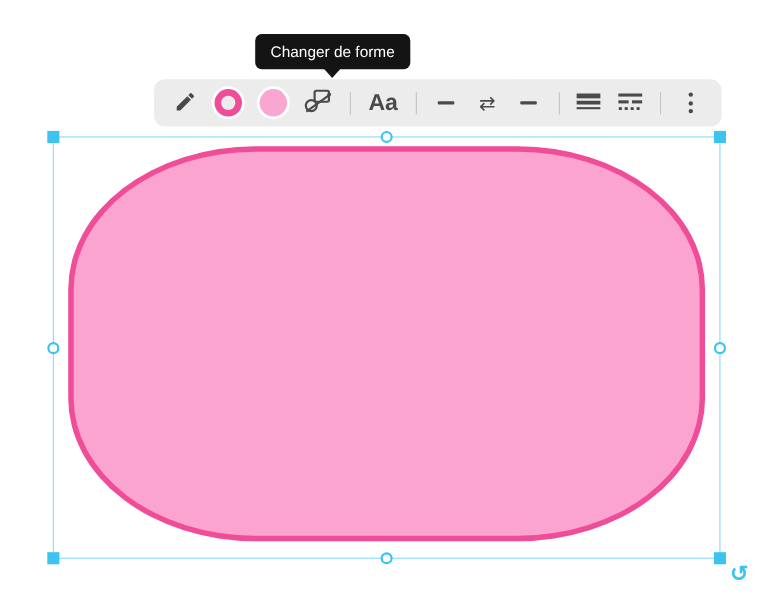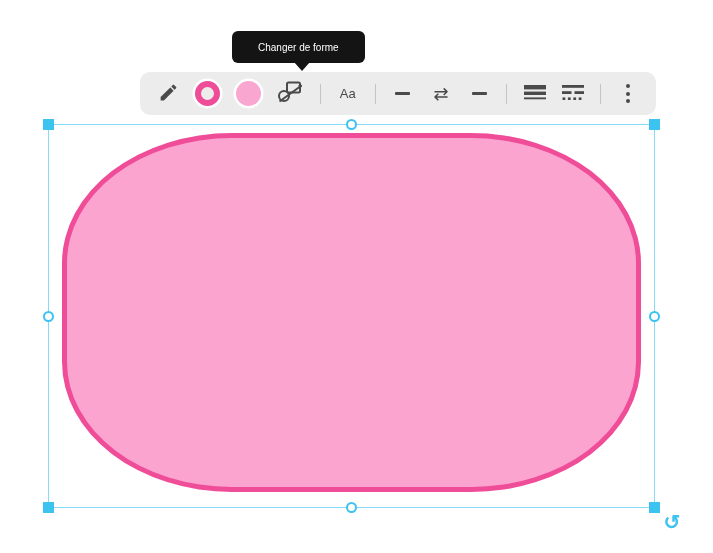--- a/index.html
+++ b/index.html
@@ -8,35 +8,35 @@
     --stroke-pink:#f04d99; --fill-pink:#fca4d0; --swatch-fill:#f9a6d0;
     --selection:#3cc3f0; --selection-line:#8ad9f6;
   }
   *{box-sizing:border-box;}
   html,body{margin:0;padding:0;}
   body{width:713px;height:553px;overflow:hidden;background:var(--canvas-bg);
        font-family:"Liberation Sans",sans-serif;}
   .stage{position:relative;width:713px;height:553px;background:var(--canvas-bg);}
 
   
-  .tooltip{position:absolute;left:232px;top:31px;height:32px;padding:0 26px;
+  .tooltip{position:absolute;left:232px;top:31px;height:32px;padding:0 14px;
     background:var(--tooltip-bg);color:var(--tooltip-text);border-radius:6px;
-    display:flex;align-items:center;font-size:10px;white-space:nowrap;z-index:30;}
+    display:flex;align-items:center;font-size:14px;white-space:nowrap;z-index:30;}
   .tooltip-caret{position:absolute;left:62px;bottom:-8px;width:0;height:0;
     border-left:8px solid transparent;border-right:8px solid transparent;
     border-top:9px solid var(--tooltip-bg);}
 
   
   .toolbar{position:absolute;left:140px;top:72px;width:516px;height:43px;
     background:var(--toolbar-bg);border-radius:10px;display:flex;align-items:center;
     justify-content:space-between;padding:0 17px;z-index:20;}
   .tb-btn{border:none;background:transparent;padding:0;margin:0;cursor:pointer;
     display:flex;align-items:center;justify-content:center;height:32px;min-width:22px;}
   .sep{width:1px;height:20px;background:var(--separator);}
-  .aa{font-weight:normal;font-size:13px;color:var(--icon);line-height:1;}
+  .aa{font-weight:bold;font-size:21px;color:var(--icon);line-height:1;}
   .dash-bar{width:15px;height:2.6px;background:var(--icon);border-radius:1px;display:block;}
   .swap{font-size:18px;color:var(--icon);line-height:1;}
   .swatch{display:block;width:25px;height:25px;border-radius:50%;box-shadow:0 0 0 2.5px #fff;}
   .swatch.ring{border:6.5px solid var(--stroke-pink);background:transparent;}
   .swatch.solid{background:var(--swatch-fill);}
   .kebab{display:flex;flex-direction:column;gap:3.5px;align-items:center;}
   .kebab i{width:4px;height:4px;border-radius:50%;background:var(--icon);display:block;}
   svg .st{stroke:var(--icon);fill:none;stroke-width:2;}
   svg .fl{fill:var(--icon);}
 

